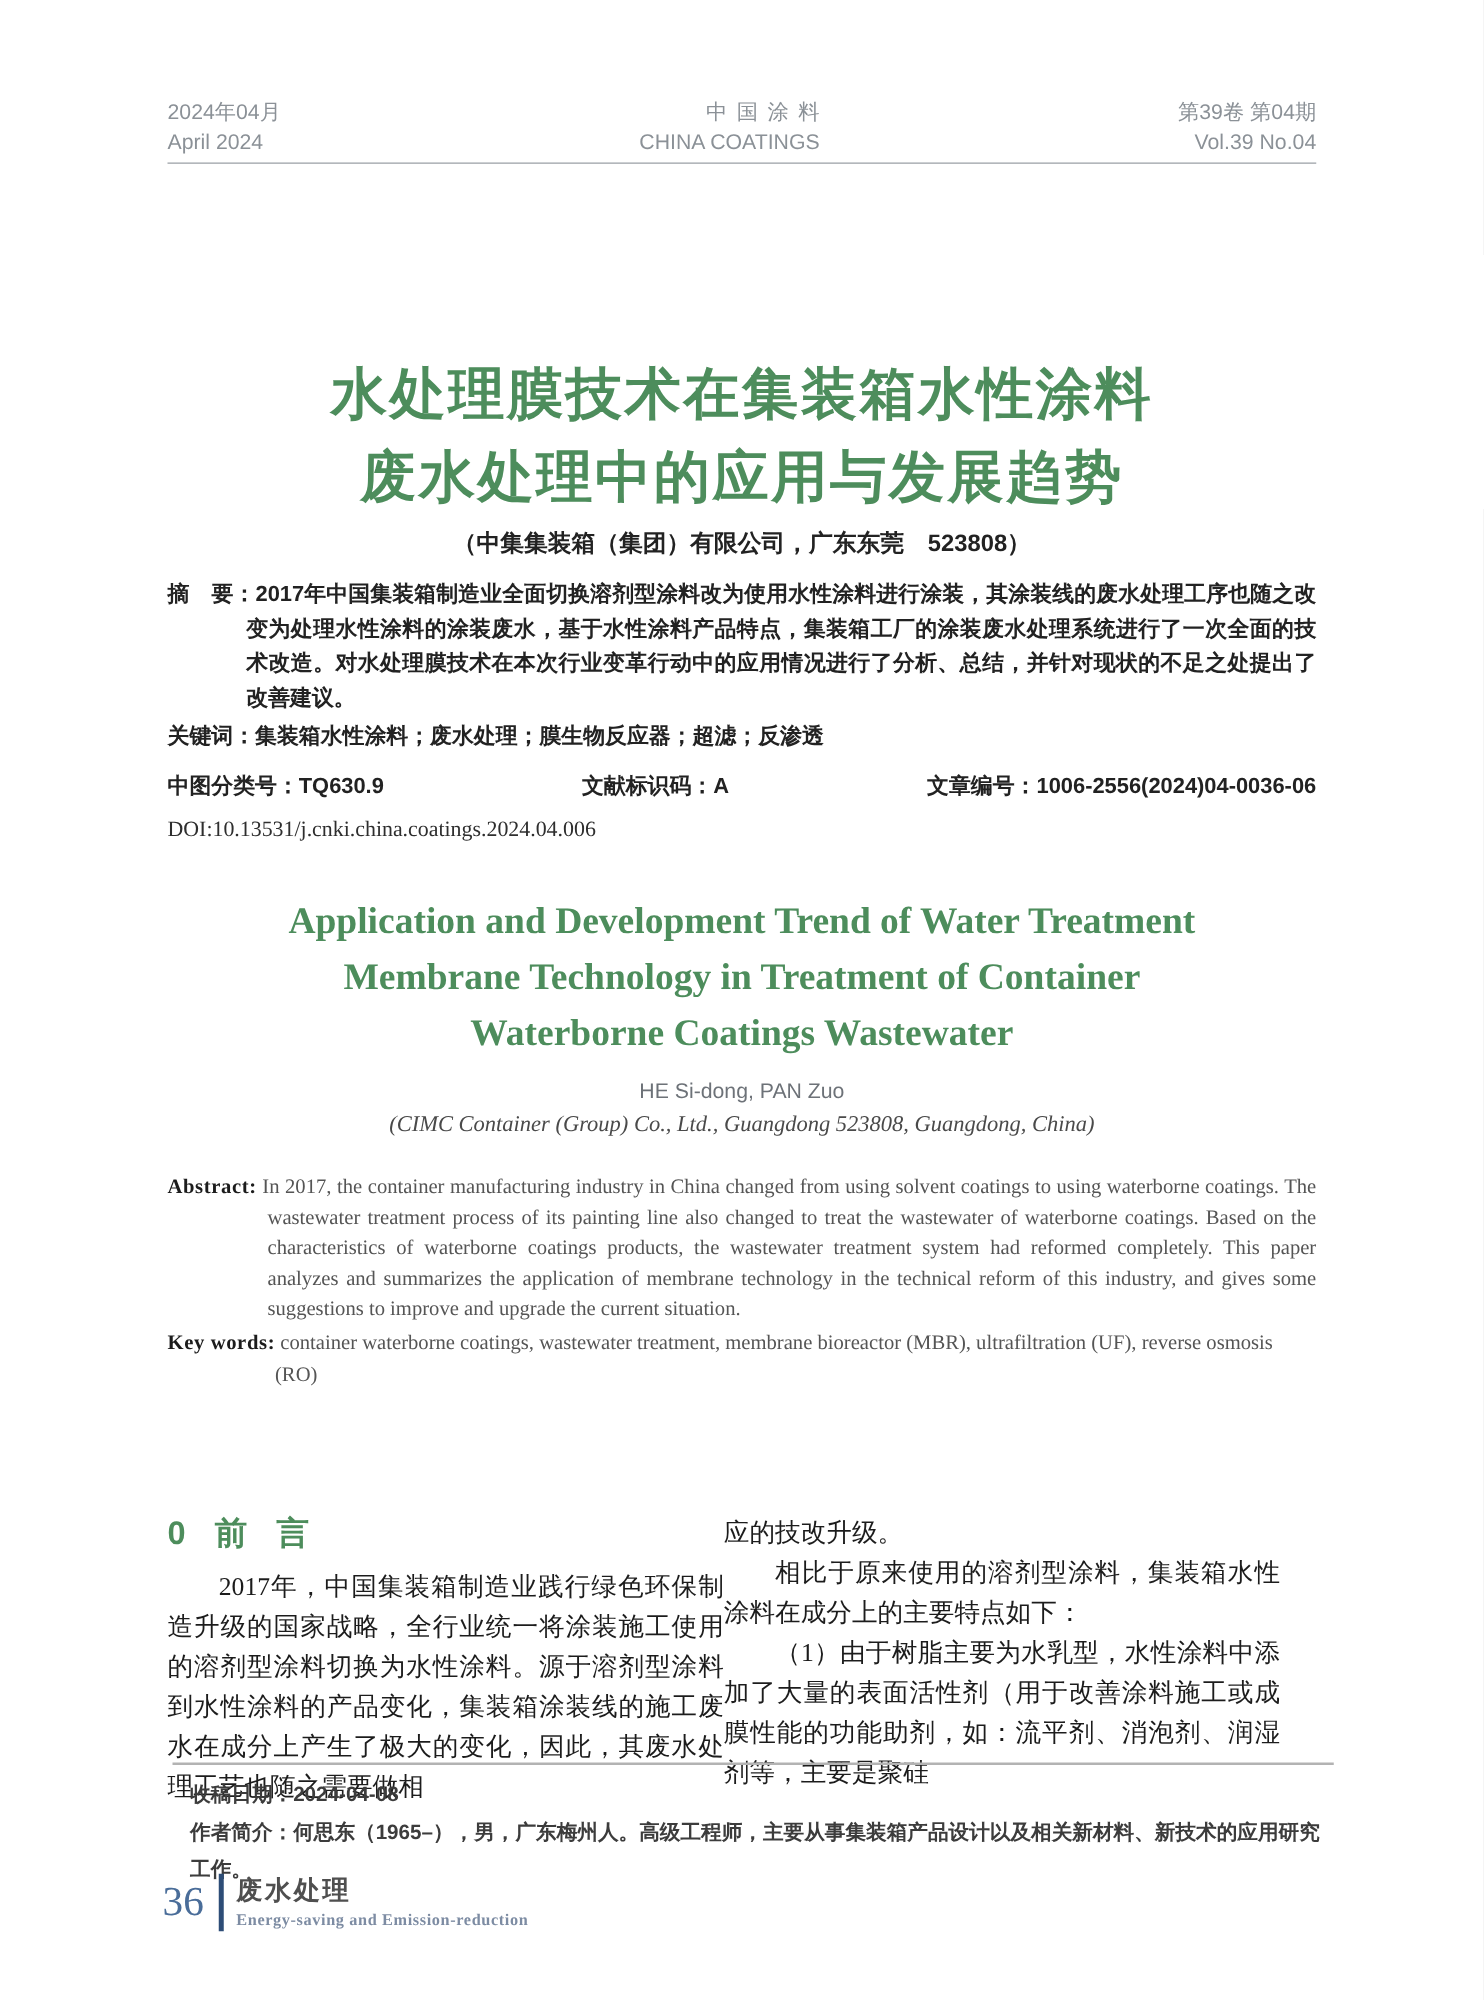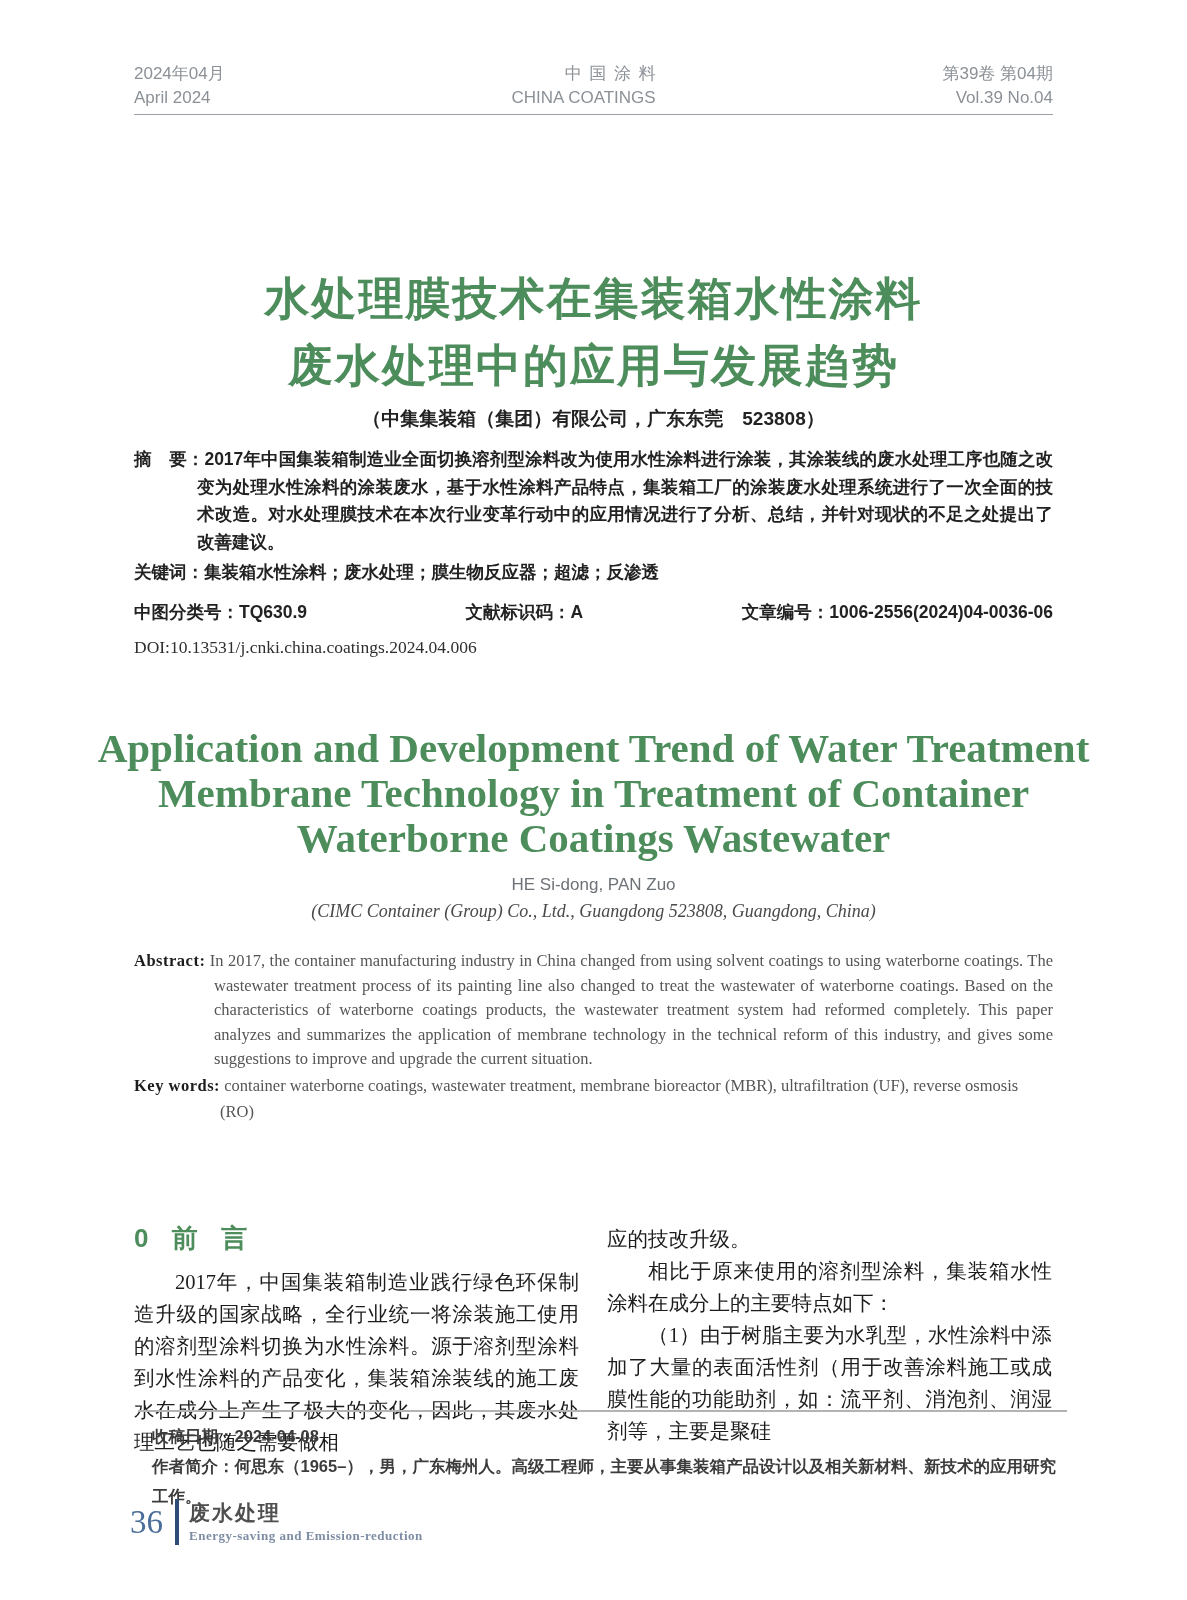--- a/index.html
+++ b/index.html
@@ -10,21 +10,21 @@
     background:#ffffff;
     margin:0 auto;
     overflow:hidden;
     font-family:"Liberation Sans", sans-serif;
     color:#1f1f1f;
   }
 
   
   .hdr {
     display:flex; justify-content:space-between; align-items:flex-end;
-    margin:0 134px; padding-top:62px; padding-bottom:4px;
+    margin:0 134px; padding-top:78px; padding-bottom:4px;
     border-bottom:1.5px solid #9aa0a5;
     color:#8b9197; font-size:17px; line-height:24px;
   }
   .hdr-col.center { text-align:right; }
   .hdr-col.right  { text-align:right; }
   .jspace { letter-spacing:0.45em; margin-right:-0.45em; }
 
   
   .title-zh {
     margin-top:150px; text-align:center;
@@ -58,23 +58,23 @@
     font-size:17.5px; font-weight:600; color:#222;
   }
   .doi {
     margin:13px 134px 0;
     font-family:"Liberation Serif", serif;
     font-size:17.5px; color:#2e2e2e; font-weight:400;
   }
 
   
   .title-en {
-    margin-top:68px; text-align:center;
-    font-family:"Liberation Serif", serif;
-    color:#4d8d5c; font-size:41px; line-height:45px; font-weight:700;
+    margin-top:40px; text-align:center;
+    font-family:"Liberation Serif", serif;
+    color:#4d8d5c; font-size:30px; line-height:45px; font-weight:700;
   }
   .title-en span { display:block; }
   .authors-en {
     margin-top:14px; text-align:center;
     font-size:17px; color:#6d7278;
   }
   .affil-en {
     margin-top:6px; text-align:center;
     font-family:"Liberation Serif", serif; font-style:italic;
     font-size:18px; color:#4a4a4a;
@@ -93,21 +93,21 @@
   }
   .keywords-en {
     margin:1px 134px 0;
     font-family:"Liberation Serif", serif;
     font-size:16.5px; line-height:26px; color:#555;
     padding-left:86px; text-indent:-86px;
   }
 
   
   .columns {
-    display:flex; gap:28px;
+    display:flex; 
     margin:98px 134px 0;
   }
   .col { width:445px; }
   .sec-h {
     color:#4d8d5c; font-size:26px; font-weight:700;
     line-height:30px; margin-bottom:13px;
   }
   .sec-h .sec-t { margin-left:0.9em; letter-spacing:0.9em; }
   .col p {
     font-family:"Liberation Serif", serif;

